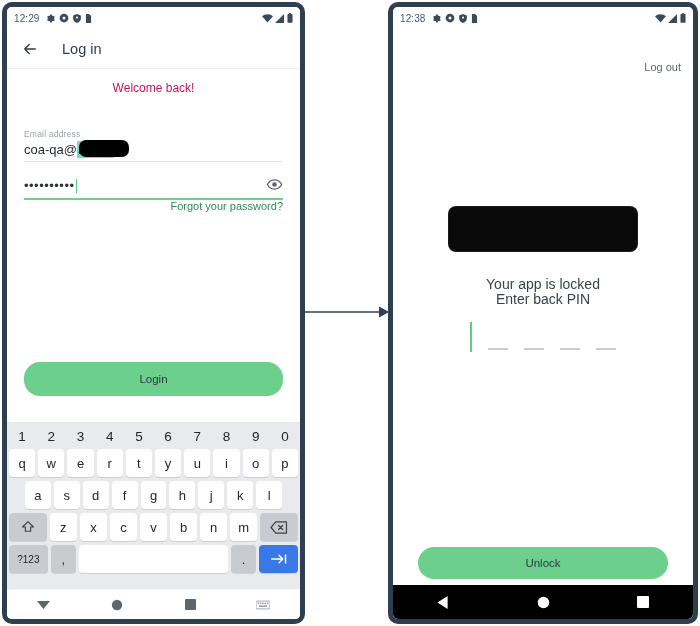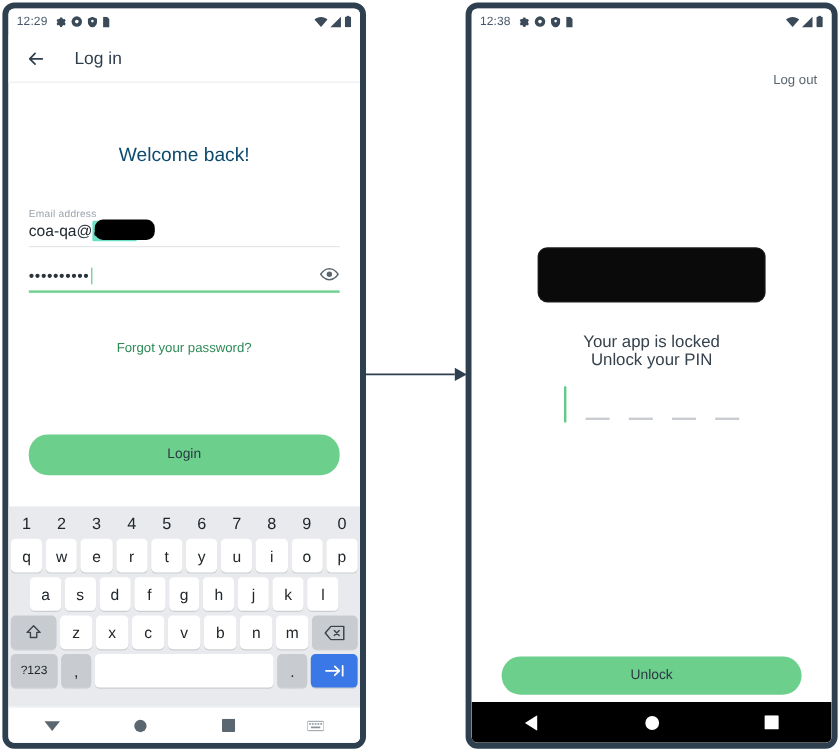--- a/index.html
+++ b/index.html
@@ -46,23 +46,23 @@
     border-bottom: 1px solid #eceff1;
     background: #fff;
   }
   .appbar-title {
     font-size: 14.5px; color: #2f3d4c; margin-left: 23px; font-weight: 400;
   }
   .back-arrow { width: 18px; height: 18px; cursor: pointer; }
 
   .welcome {
     text-align: center;
-    font-size: 16px;
-    color: #0c4a6e;
-    margin-top: 52px;
+    font-size: 12px;
+    color: #be185d;
+    margin-top: 12px;
   }
 
   
   .form { padding: 0 17px; margin-top: 34px; }
   .field { position: relative; }
   .field-label {
     font-size: 8.5px; color: #9aa4ad; letter-spacing: .2px;
     margin-bottom: 1px; display: block;
   }
   .field-label.pw { color: #45525f; font-size: 9px; }
@@ -86,21 +86,21 @@
     font-size: 13px; color: #2b3views; color: #2b333b;
     letter-spacing: .5px; line-height: 16px; position: relative;
   }
   .pw-caret {
     display: inline-block; width: 1.5px; height: 14px;
     background: #5fcb87; vertical-align: -3px; margin-left: 1px;
   }
   .eye { width: 17px; height: 17px; margin-bottom: 1px; cursor: pointer; }
 
   .forgot {
-    margin-top: 40px; text-align: center;
+    text-align: right;
     font-size: 11px; color: #2e8b57; font-weight: 400;
     cursor: pointer;
   }
 
   
   .btn-primary {
     background: #6cd08c;
     border-radius: 16px;
     height: 34px;
     display: flex; align-items: center; justify-content: center;
@@ -402,21 +402,21 @@
             </svg>
         </span>
       </div>
 
       <div class="logout">Log out</div>
 
       <div class="logo-redact"></div>
 
       <div class="lock-text">
         <div>Your app is locked</div>
-        <div>Unlock your PIN</div>
+        <div>Enter back PIN</div>
       </div>
 
       <div class="pin-row">
         <div class="pin-caret"></div>
         <div class="pin-dash"></div>
         <div class="pin-dash"></div>
         <div class="pin-dash"></div>
         <div class="pin-dash"></div>
       </div>
 

